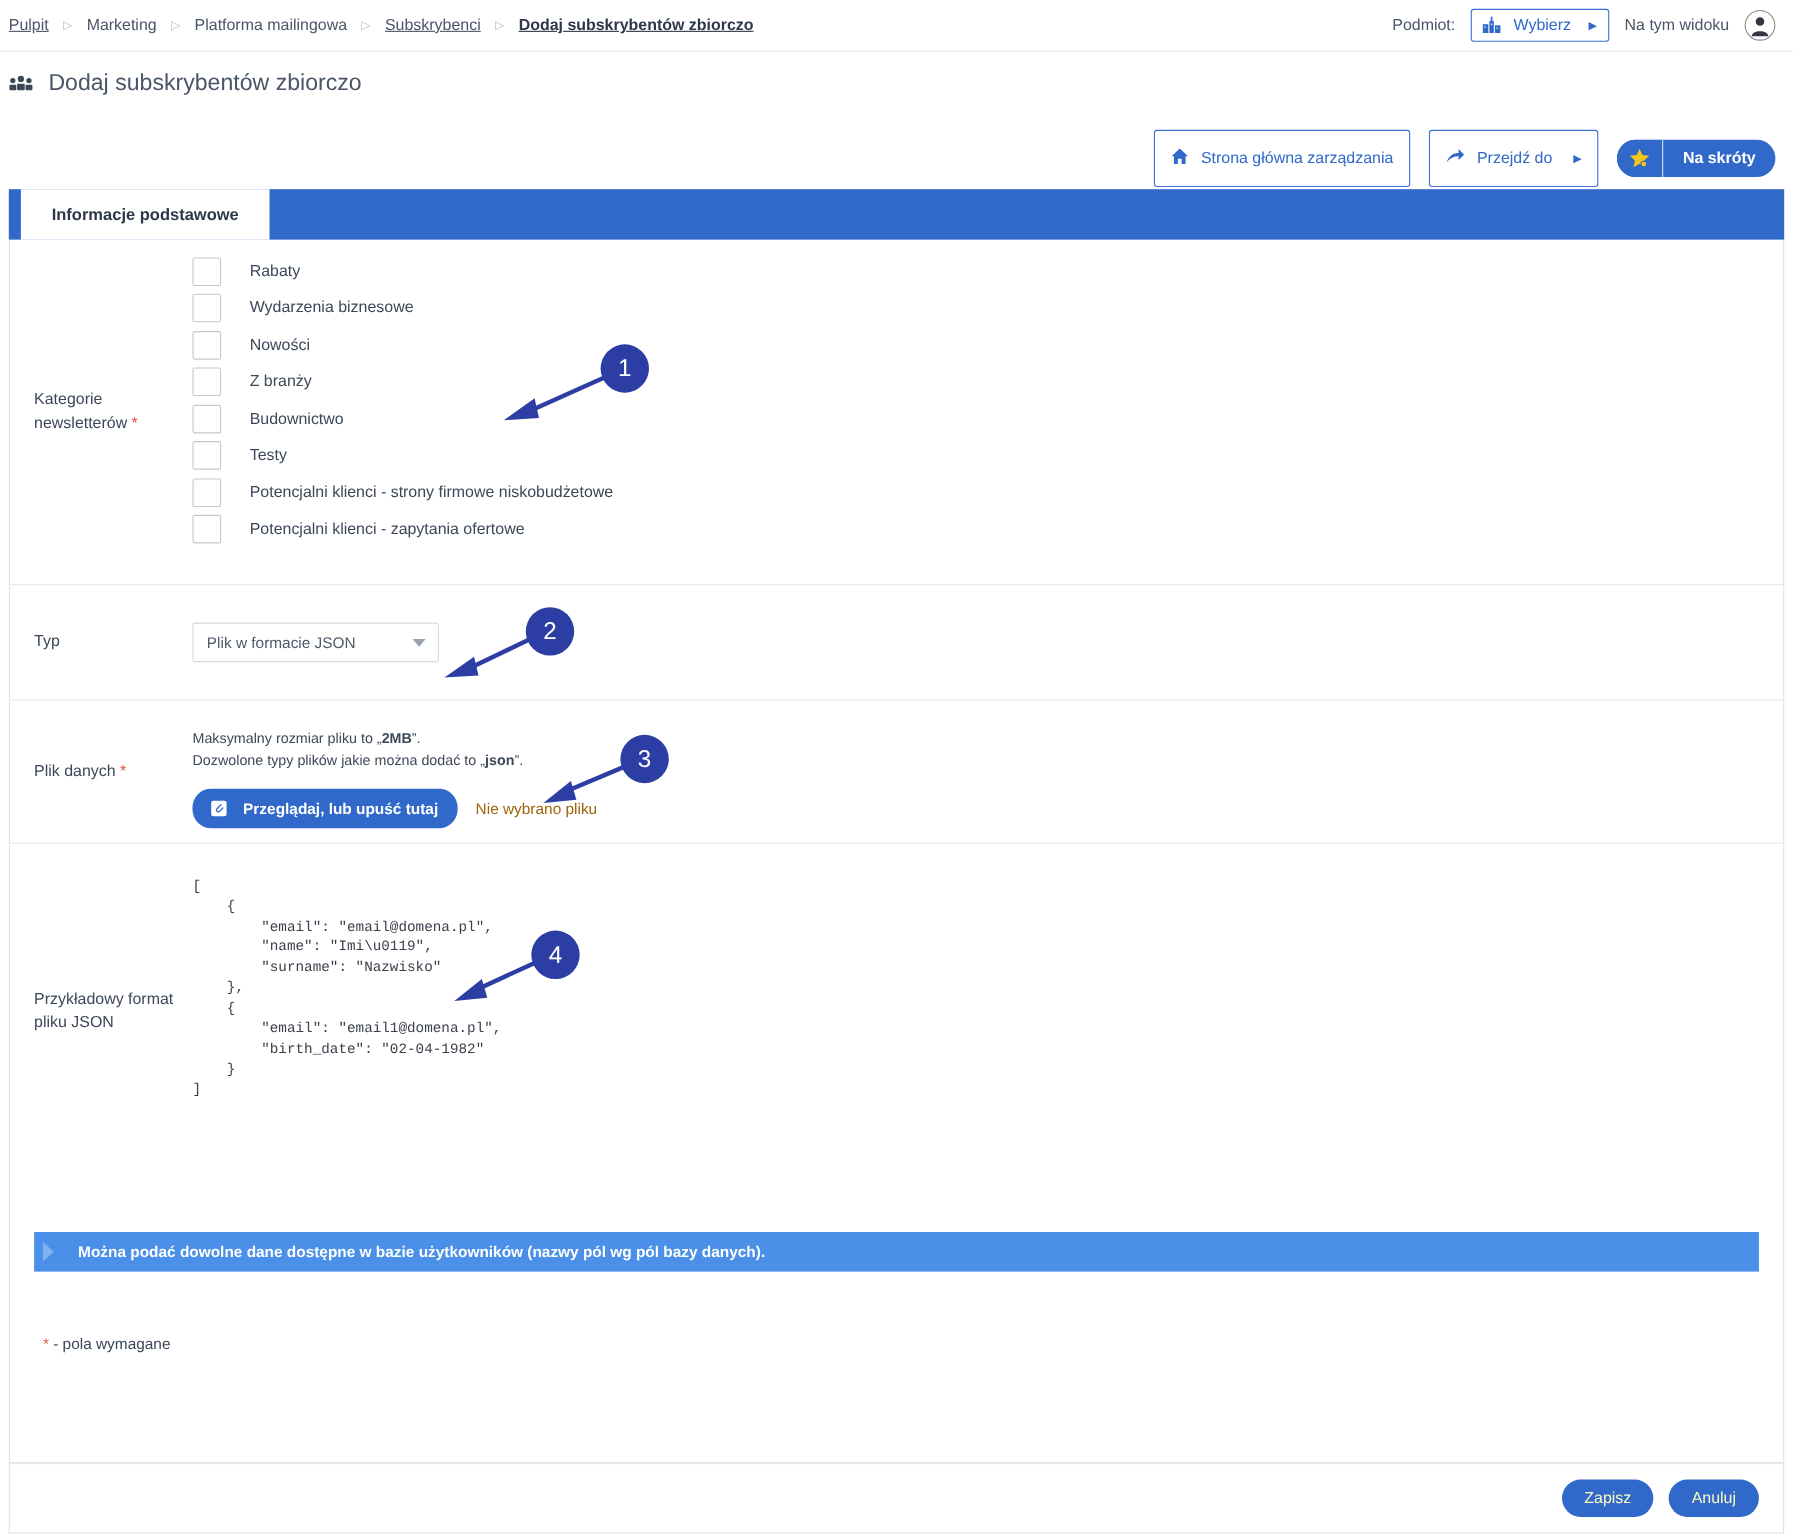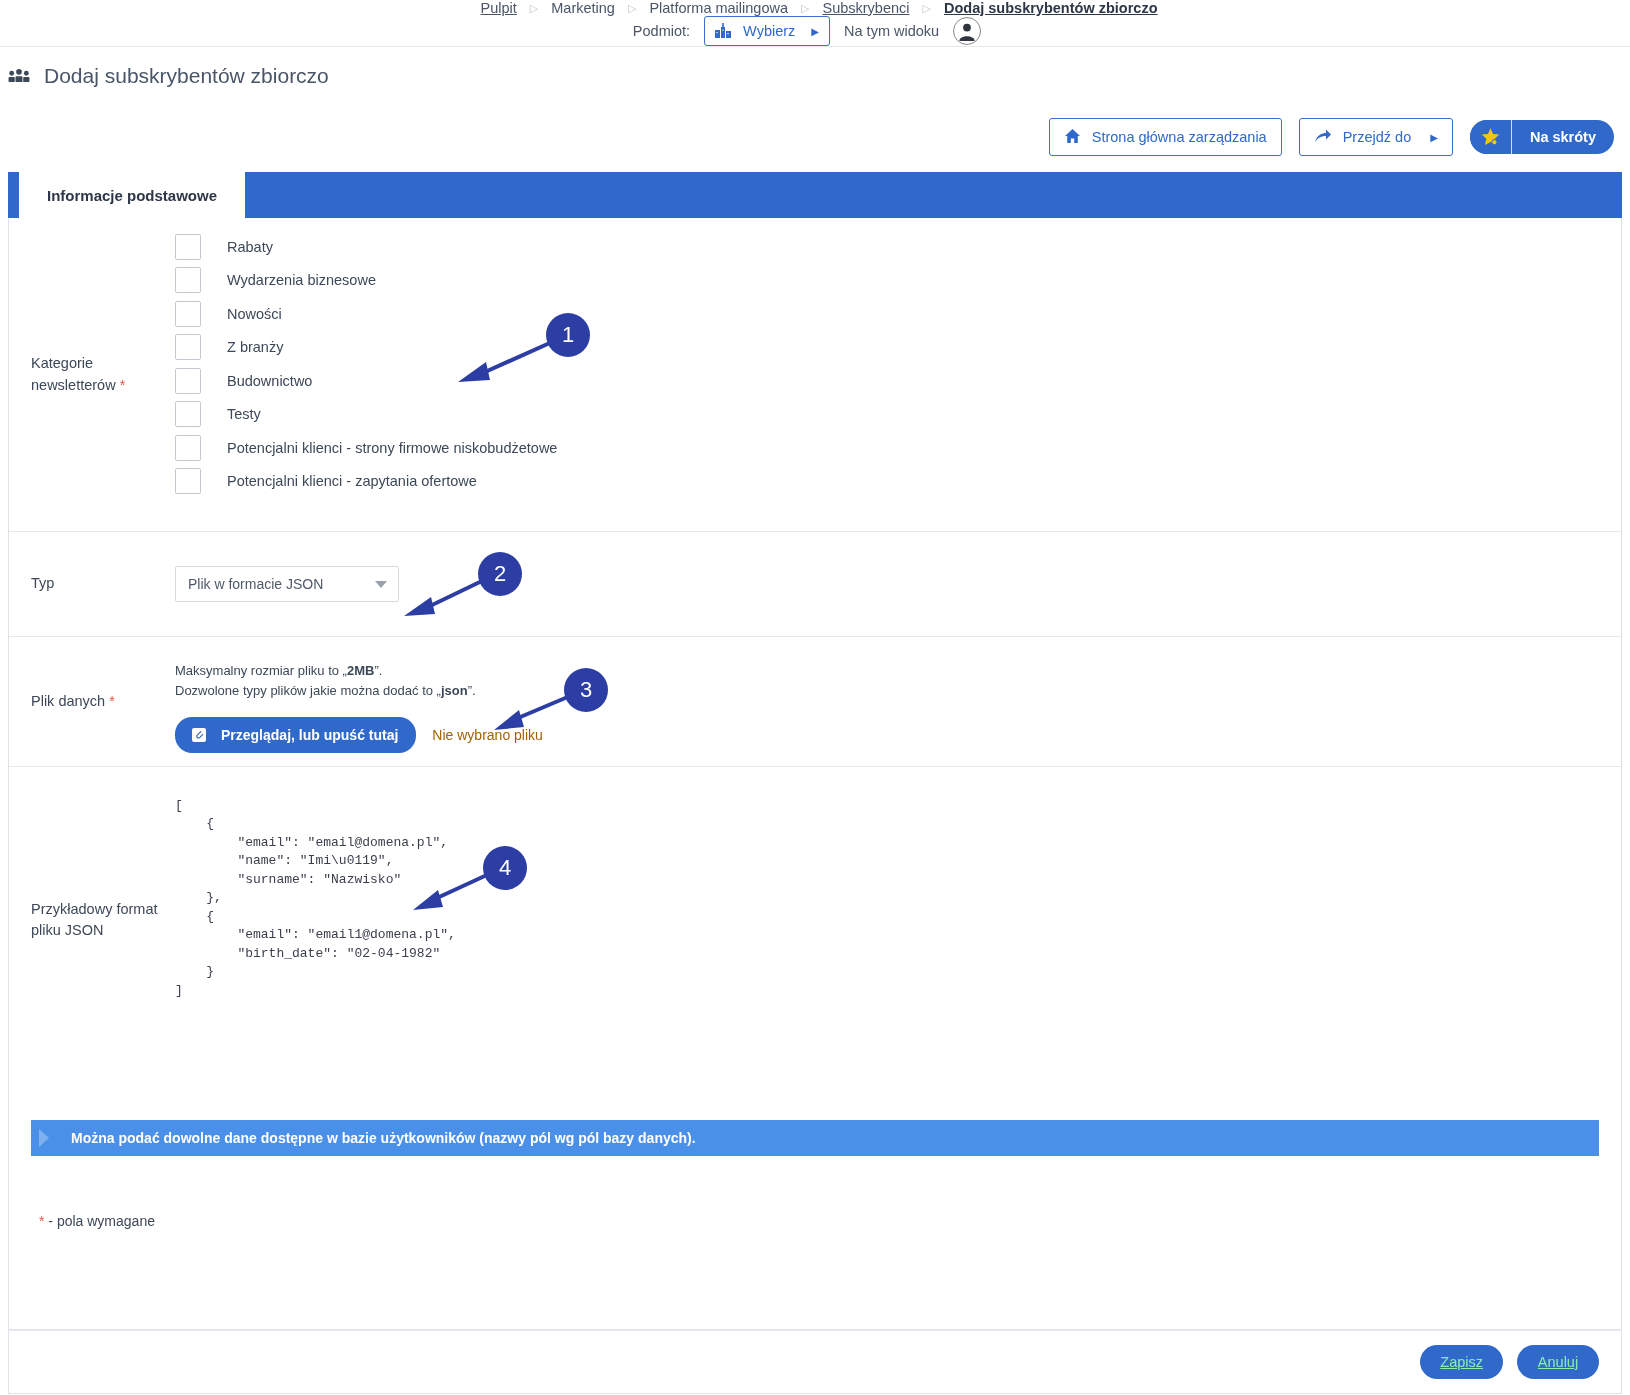--- a/index.html
+++ b/index.html
@@ -12,21 +12,20 @@
     overflow: hidden;
   }
   .page { position: relative; width: 1630px; height: 1395px; background: #fff; }
 
   
   .topbar {
     position: absolute; top: 0; left: 0; width: 1630px; height: 47px;
     display: flex; align-items: center;
     border-bottom: 1px solid #e8e8e8;
     background: #fff;
-    flex-direction: column;
   }
   .crumbs { display: flex; align-items: center; padding-left: 8px; flex: 1 1 auto; }
   .crumb {
     font-size: 14.5px; color: #4a5568; white-space: nowrap;
   }
   .crumb.link { text-decoration: underline; cursor: pointer; }
   .crumb.plain { text-decoration: none; }
   .crumb.current { font-weight: 700; color: #2d3748; text-decoration: underline; }
   .crumb-sep {
     margin: 0 13px; color: #b9c0c8; font-size: 11px; line-height: 1;
@@ -59,21 +58,21 @@
   .title-icon { width: 22px; height: 18px; display: inline-flex; align-items: flex-end; }
   .page-title { font-size: 21px; color: #4a5568; font-weight: 400; }
 
   
   .action-row {
     position: absolute; top: 118px; right: 16px;
     display: flex; align-items: center; gap: 17px;
   }
   .btn-outline {
     display: flex; align-items: center; gap: 11px;
-    height: 38px; padding: 0 14px;
+    height: 52px; padding: 0 14px;
     border: 1px solid #3b6fd4; border-radius: 3px;
     color: #3069c9; font-size: 14.5px; background: #fff; cursor: pointer;
     white-space: nowrap;
   }
   .btn-outline .caret { font-size: 10px; margin-left: 8px; }
   .shortcut-btn {
     display: flex; align-items: stretch; height: 34px;
     border-radius: 17px; overflow: hidden; background: #3069c9; cursor: pointer;
   }
   .shortcut-star {
@@ -172,24 +171,23 @@
 
   
   .footer-bar {
     position: absolute; top: 1330px; left: 8px; width: 1614px; height: 64px;
     border: 1px solid #dfe3e8; border-top: 1px solid #e6e9ed;
     background: #fff; display: flex; align-items: center; justify-content: flex-end;
     padding-right: 22px; gap: 14px;
   }
   .btn-pill {
     min-width: 82px; height: 34px; border-radius: 17px; background: #3069c9;
-    color: #86efac; font-size: 14.5px; display: flex; align-items: center;
+    color: #fef9c3; font-size: 14.5px; display: flex; align-items: center;
     justify-content: center; padding: 0 20px; cursor: pointer; border: none;
     font-family: "Liberation Sans", sans-serif;
-    text-decoration: underline;
   }
 
   
   .anno { position: absolute; z-index: 50; pointer-events: none; }
   .anno-circle {
     position: absolute; width: 44px; height: 44px; border-radius: 50%;
     background: #2c3ea3; color: #fff; display: flex; align-items: center;
     justify-content: center; font-size: 22px; font-family: "Liberation Sans", sans-serif;
   }
   .anno-svg { position: absolute; overflow: visible; }

